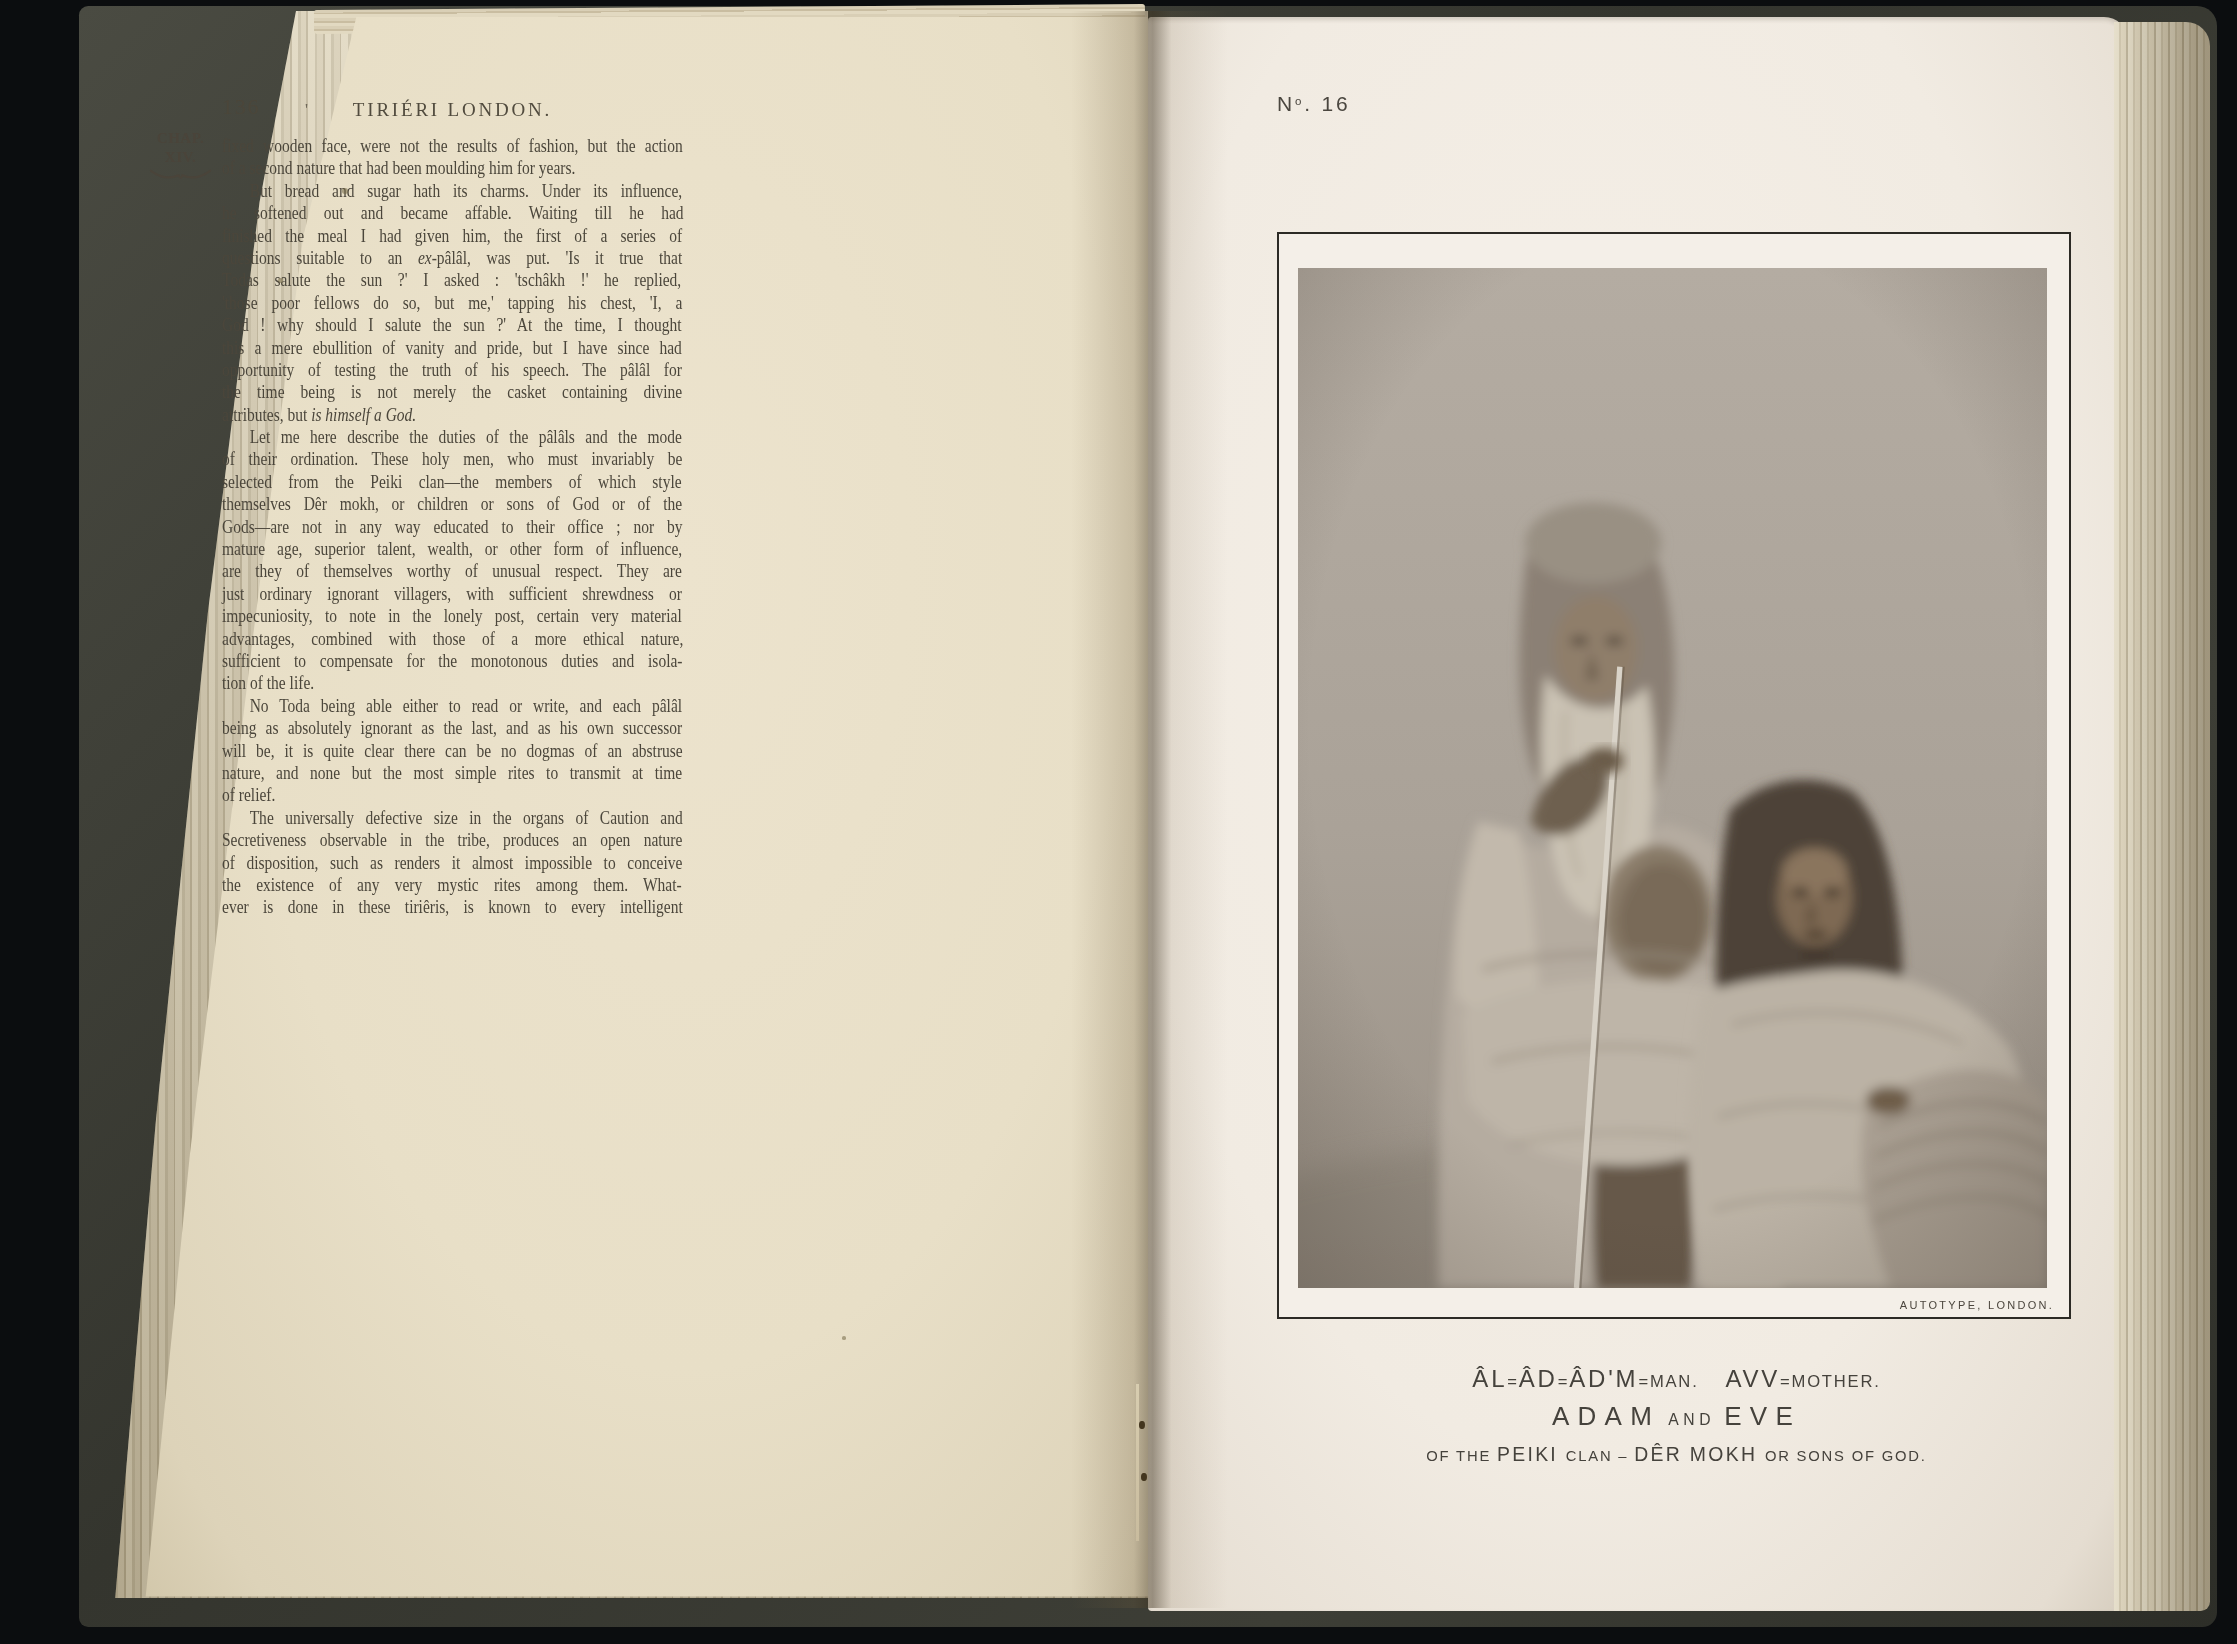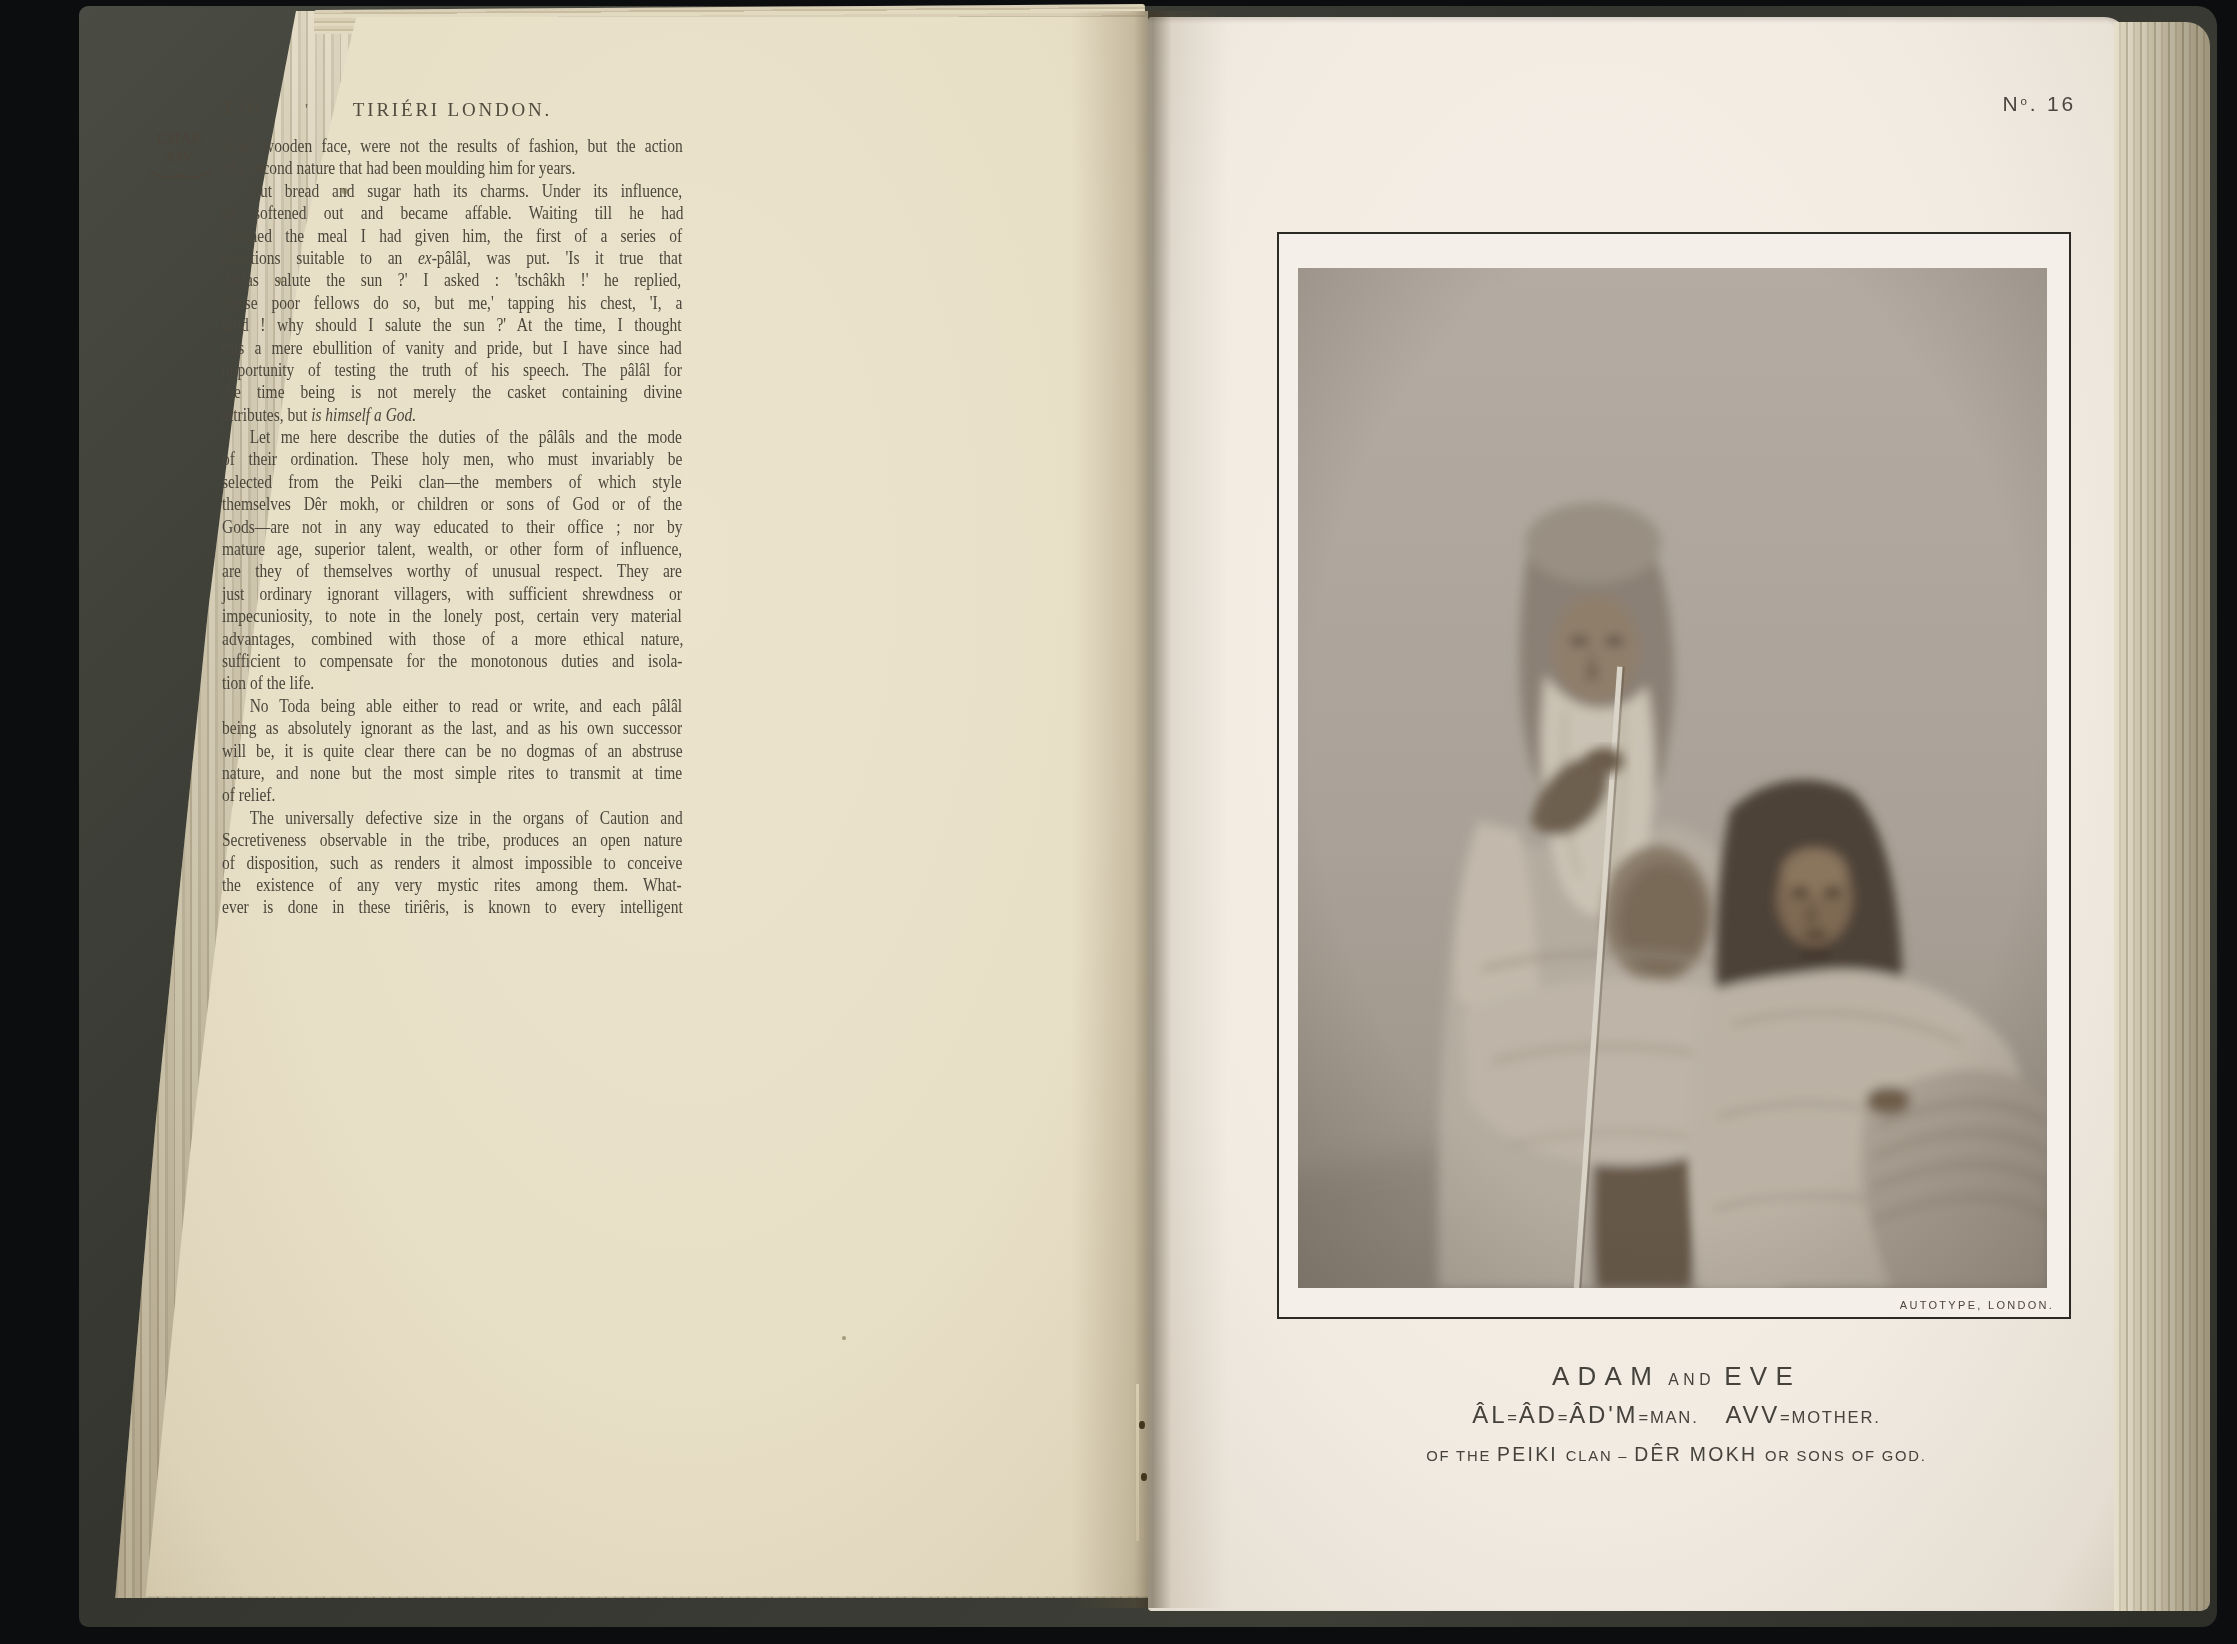--- a/index.html
+++ b/index.html
@@ -54,21 +54,21 @@
   .sidenote svg{display:block;margin:1.8px auto 0;}
 
   #bodytext{position:absolute;left:222px;top:135px;width:548px;
     transform:scaleX(.838);transform-origin:0 0;}
   #bodytext .tline{height:22.4px;line-height:22.4px;white-space:nowrap;
     font-size:18.5px;color:#4b463b;}
   #bodytext .tline.ind{padding-left:33px;}
   .i{font-style:italic;}
 
   
-  .platenum-wrap{position:absolute;left:1277px;top:92px;width:799px;text-align:right;}
+  .platenum-wrap{position:absolute;left:1277px;top:92px;width:799px;text-align:left;}
   .platenum-wrap .tline{font-family:"Liberation Sans",sans-serif;font-size:21px;
     letter-spacing:2.8px;color:#4a463f;}
   .platenum-wrap .sup{font-size:.55em;vertical-align:.5em;}
 
   .plate{position:absolute;left:1277px;top:232px;width:794px;height:1087px;
     box-sizing:border-box;border:2.8px solid #2c2a25;background:#f4efe8;}
   .photo{position:absolute;left:19.4px;top:34px;width:749px;height:1020px;
     box-shadow:inset 0 0 13px rgba(80,70,55,.35);overflow:hidden;}
   .photo svg{display:block;width:100%;height:100%;}
   .credit{position:absolute;right:14.8px;bottom:6.5px;font-family:"Liberation Sans",sans-serif;
@@ -229,19 +229,19 @@
         <path d="M 349 432 L 302 1105" stroke="#d9d3c8" stroke-width="6" fill="none"></path>
         <path d="M 353 432 L 306 1105" stroke="rgba(80,70,55,0.35)" stroke-width="2.5" fill="none"></path>
         <ellipse cx="333" cy="534" rx="20" ry="14" fill="#6b5c4a" filter="url(#b1)"></ellipse>
         <rect width="812" height="1105" fill="url(#pvig)"></rect>
       </svg>
     </div>
     <div class="credit">AUTOTYPE, LONDON.</div>
   </div>
 
   <div class="plate-captions">
+      <div class="tline cap2"><span class="lt"><span>ÂL</span><span class="sm">=</span><span>ÂD</span><span class="sm">=</span><span>ÂD'M</span><span class="sm">=</span><span class="sm">MAN.</span><span> </span><span>AVV</span><span class="sm">=</span><span class="sm">MOTHER.</span></span></div>
       <div class="tline cap1"><span class="lt"><span>ADAM</span><span class="sm"> AND </span><span>EVE</span></span></div>
-      <div class="tline cap2"><span class="lt"><span>ÂL</span><span class="sm">=</span><span>ÂD</span><span class="sm">=</span><span>ÂD'M</span><span class="sm">=</span><span class="sm">MAN.</span><span> </span><span>AVV</span><span class="sm">=</span><span class="sm">MOTHER.</span></span></div>
       <div class="tline cap3"><span class="lt"><span class="sm">OF THE </span><span>PEIKI </span><span class="sm">CLAN – </span><span>DÊR MOKH </span><span class="sm">OR SONS OF GOD.</span></span></div>
     </div>
 
 </div>
 
 
 </body></html>

